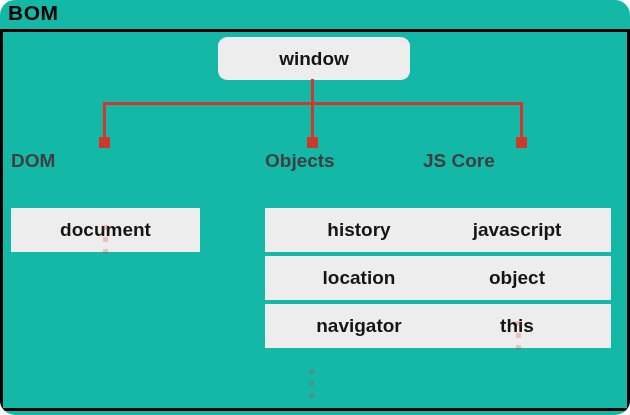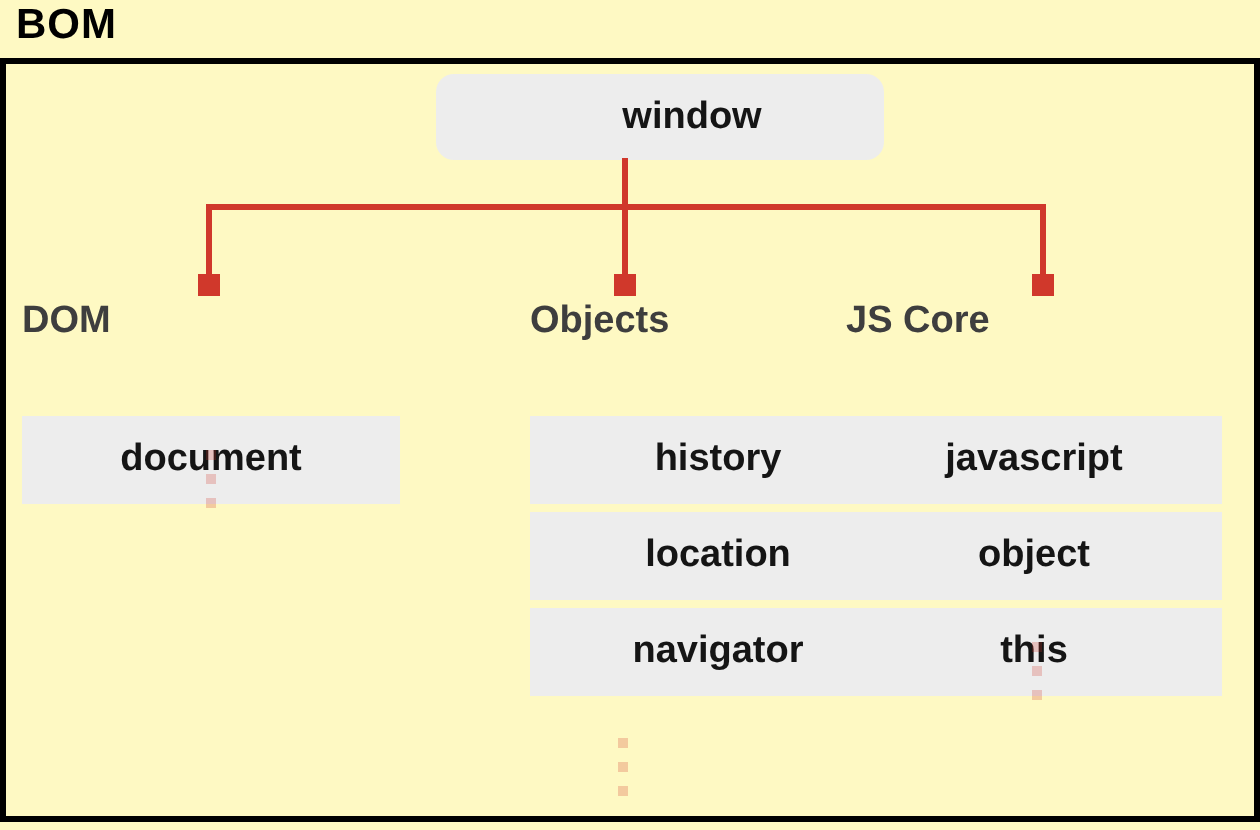--- a/index.html
+++ b/index.html
@@ -5,22 +5,23 @@
   html, body {
     margin: 0;
     padding: 0;
     background: #ffffff;
     font-family: "Liberation Sans", sans-serif;
   }
   .canvas {
     position: relative;
     width: 630px;
     height: 415px;
-    background: #fef9c3;
+    background: #14b8a6;
     overflow: hidden;
+    border-radius: 15px;
   }
   .title {
     position: absolute;
     left: 8px;
     top: 1px;
     font-size: 21px;
     font-weight: 800;
     letter-spacing: 0.5px;
     color: #000000;
   }
@@ -40,21 +41,20 @@
     width: 192px;
     height: 43px;
     background: #ededed;
     border-radius: 9px;
     display: flex;
     align-items: center;
     justify-content: center;
     font-size: 19px;
     font-weight: 700;
     color: #151515;
-    padding-left: 32px;
   }
   .rline {
     position: absolute;
     background: #d0382b;
   }
   .v-root   { left: 311px; top: 79px;  width: 3px;   height: 26px; }
   .h-span   { left: 103px; top: 102px; width: 420px; height: 3px;  }
   .v-drop-l { left: 103px; top: 102px; width: 3px;   height: 38px; }
   .v-drop-m { left: 311px; top: 102px; width: 3px;   height: 38px; }
   .v-drop-r { left: 520px; top: 102px; width: 3px;   height: 38px; }

